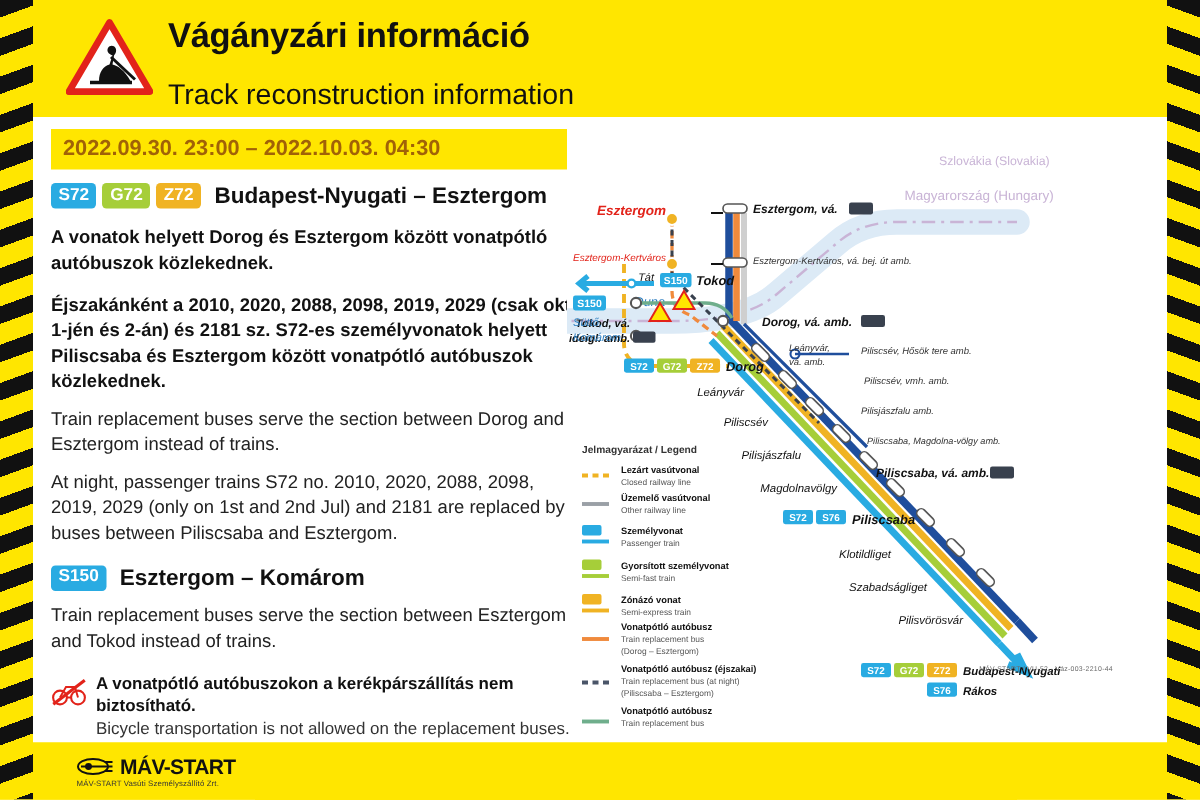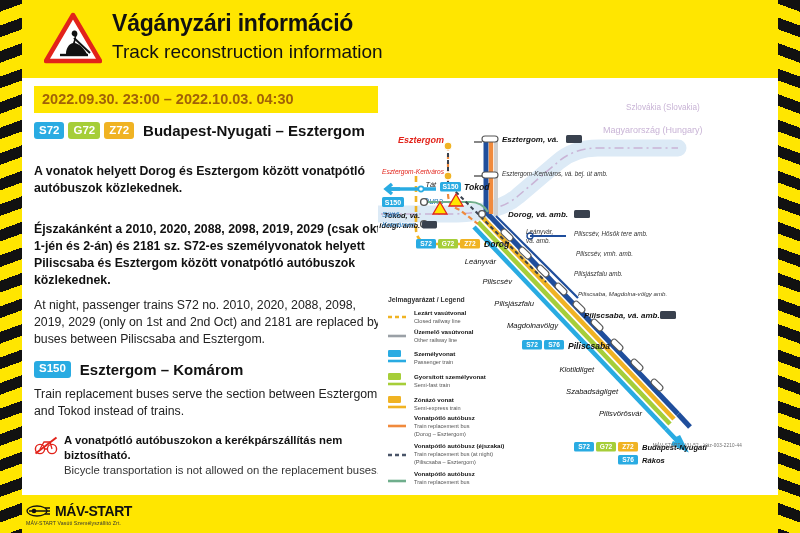--- a/index.html
+++ b/index.html
@@ -16,49 +16,49 @@
   .stripe.right{right:0;}
   .stripe .inner{position:absolute;inset:0;
     background:repeating-linear-gradient(160deg,#111 0 11px,#FFE600 11px 24px);}
   .stripe.right .inner{background:repeating-linear-gradient(200deg,#111 0 11px,#FFE600 11px 24px);}
 
   
   .header{position:absolute;left:22px;top:0;right:22px;height:78px;background:#FFE600;}
   .warn-tri{position:absolute;left:22px;top:12px;width:58px;height:52px;}
   .title-wrap{position:absolute;left:90px;top:10px;}
   .title-hu{font-size:23px;font-weight:bold;color:#111;letter-spacing:-0.2px;line-height:1.15;}
-  .title-en{font-size:19px;color:#111;line-height:1.2;margin-top:5px;}
+  .title-en{font-size:19px;color:#111;line-height:1.2;margin-top:17px;}
 
   
   .panel{position:absolute;left:22px;top:78px;right:22px;bottom:38px;background:#fff;}
 
   
   .left-col{position:absolute;left:12px;top:8px;width:352px;}
   .date-band{background:#FFE600;padding:5px 8px 6px 8px;font-size:14.5px;font-weight:bold;color:#a16207;}
   .line-head{display:flex;align-items:center;gap:4px;margin-top:9px;}
   .badge{display:inline-block;font-size:11.5px;font-weight:bold;color:#fff;
     padding:1.5px 5px 2px;border-radius:3px;line-height:1.15;}
   .b-s{background:#29ABE2;}
   .b-g{background:#A6CE39;}
   .b-z{background:#F0B323;}
   .route-name{font-size:15px;font-weight:bold;color:#111;margin-left:5px;text-align:center;}
-  .p-bold{font-size:12.3px;font-weight:bold;color:#111;margin-top:24px;line-height:1.38;}
+  .p-bold{font-size:12.3px;font-weight:bold;color:#111;margin-top:11px;line-height:1.38;}
   .p-norm{font-size:12.3px;color:#222;margin-top:8px;line-height:1.38;}
   .note{position:relative;margin-top:13px;padding-left:30px;}
   .note .t1{font-size:11.3px;font-weight:bold;color:#111;line-height:1.35;}
   .note .t2{font-size:11.3px;color:#333;line-height:1.35;}
   .ic{position:absolute;left:0;top:1px;width:24px;height:22px;}
 
   
   .map{position:absolute;right:10px;top:6px;width:390px;height:404px;background:#fff;overflow:hidden;}
   .map svg{display:block;}
 
   
   .footer{position:absolute;left:22px;right:22px;bottom:0;height:38px;background:#FFE600;}
-  .logo{position:absolute;left:4px;top:8px;}
+  .logo{position:absolute;left:29px;top:8px;}
   .logo .word{font-size:14px;font-weight:bold;color:#111;letter-spacing:-0.4px;}
   .logo .sub{font-size:5.2px;color:#333;letter-spacing:0.1px;margin-top:1px;}
   .contact{position:absolute;right:8px;top:8px;text-align:left;}
   .contact div{font-size:7.6px;color:#1a1a1a;line-height:1.75;white-space:nowrap;}
   .contact .dot{color:#e03b2f;font-size:8px;margin-right:3px;}
   .credit{position:absolute;right:26px;bottom:40px;font-size:4.6px;color:#6b6b6b;letter-spacing:0.2px;}
 </style>
 </head>
 <body>
 
@@ -91,21 +91,22 @@
 
       <div>
         <div class="line-head">
           <span class="badge b-s">S72</span>
           <span class="badge b-g">G72</span>
           <span class="badge b-z">Z72</span>
           <span class="route-name">Budapest-Nyugati – Esztergom</span>
         </div>
         <div class="p-bold">A vonatok helyett Dorog és Esztergom között vonatpótló autóbuszok közlekednek.</div>
         <div class="p-bold">Éjszakánként a 2010, 2020, 2088, 2098, 2019, 2029 (csak okt. 1-jén és 2-án) és 2181 sz. S72-es személyvonatok helyett Piliscsaba és Esztergom között vonatpótló autóbuszok közlekednek.</div>
-        <div class="p-norm">At night, passenger trains S72 no. 2010, 2020, 2088, 2098, 2019, 2029 (only on 1st and 2nd Oct) and 2181 are replaced by buses between Piliscsaba and Esztergom.</div>
+        <div class="p-norm">Train replacement buses serve the section between Dorog and Esztergom instead of trains.</div>
+        <div class="p-norm">At night, passenger trains S72 no. 2010, 2020, 2088, 2098, 2019, 2029 (only on 1st and 2nd Jul) and 2181 are replaced by buses between Piliscsaba and Esztergom.</div>
       </div>
 
       <div style="margin-top:13px;">
         <div class="line-head">
           <span class="badge b-s">S150</span>
           <span class="route-name">Esztergom – Komárom</span>
         </div>
         <div class="p-norm">Train replacement buses serve the section between Esztergom and Tokod instead of trains.</div>
       </div>
 

